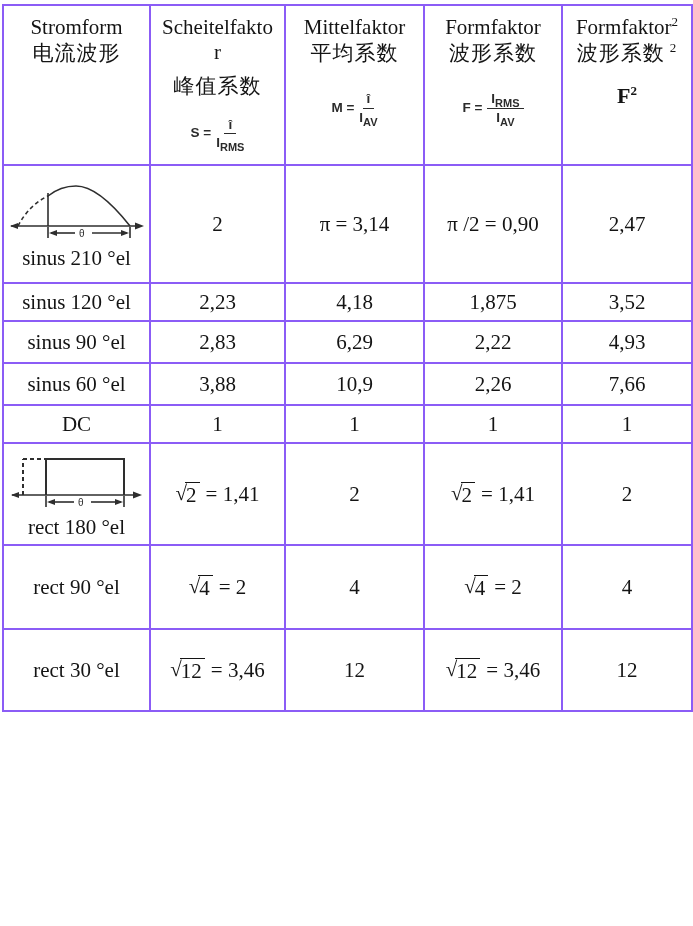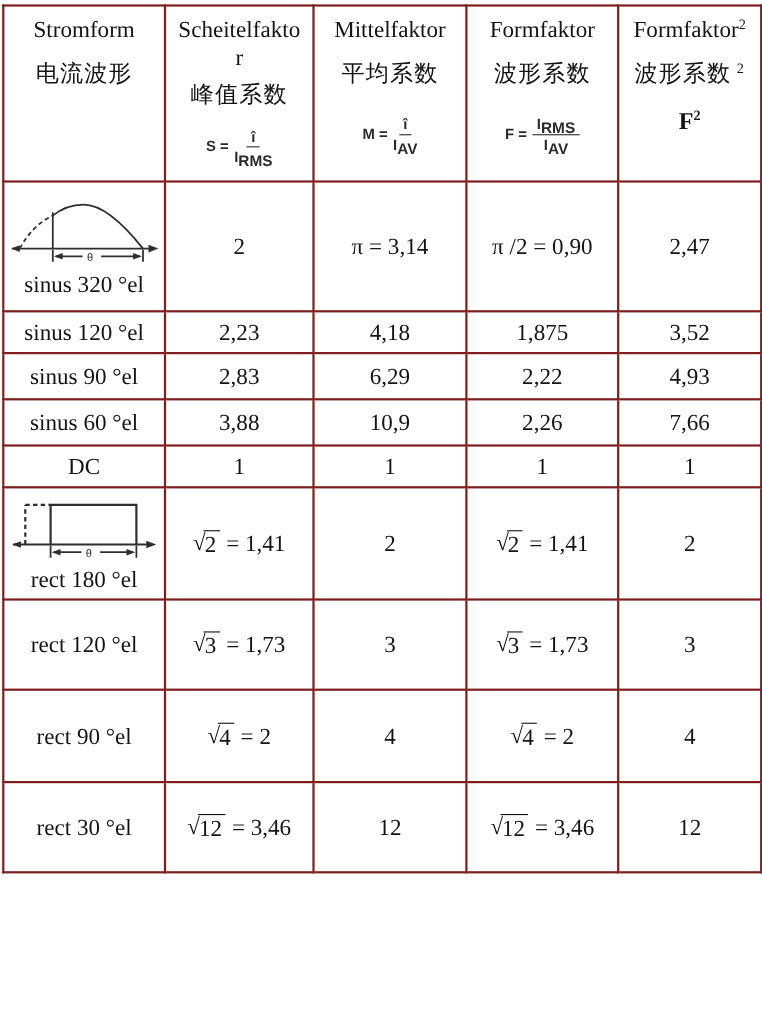--- a/index.html
+++ b/index.html
@@ -17,21 +17,21 @@
     left: 2px;
     top: 4px;
   }
   table.factors {
     border-collapse: collapse;
     table-layout: fixed;
     width: 689px;
     background: #ffffff;
   }
   table.factors td {
-    border: 2px solid #7f1d1d;
+    border: 2px solid #8b5cf6;
     text-align: center;
     vertical-align: middle;
     font-size: 21px;
     padding: 0;
     line-height: 1.25;
     overflow: hidden;
   }
   
   tr.h-head  td { height: 158px; vertical-align: top; }
   tr.h-s180  td { height: 116px; }
@@ -46,21 +46,21 @@
     display: flex;
     flex-direction: column;
     align-items: center;
     padding-top: 9px;
     gap: 0;
   }
   .h-title { font-size: 21px; line-height: 1.15; }
   .h-title sup, .h-sub sup { font-size: 13px; }
   .h-sub {
     font-size: 21px;
-    margin-top: 15px;
+    margin-top: 1px;
     letter-spacing: 1px;
   }
   .h-sub sup { margin-left: 5px; }
   .h-sym { font-size: 22px; margin-top: 16px; font-weight: bold; }
   .h-sym sup { font-size: 13px; }
   .h-title-lines span { display: block; line-height: 1.2; }
 
   
   .formula {
     display: inline-flex;
@@ -77,21 +77,21 @@
     flex-direction: column;
     align-items: center;
     line-height: 1;
   }
   .formula .num {
     border-bottom: 1.4px solid #2b2b2b;
     padding: 0 4px 2px 4px;
   }
   .formula .den { padding-top: 2px; }
   .formula sub {
-    font-size: 14px;
+    font-size: 11px;
     vertical-align: sub;
     line-height: 0;
   }
 
   
   .cellflex {
     display: flex;
     justify-content: center;
     align-items: center;
     height: 100%;
@@ -218,21 +218,21 @@
           <path class="stroke" d="M40,15 C50,7 59,5 68,5 C84,5 103,21 122,45"></path>
           <line class="stroke" x1="40" y1="45" x2="40" y2="12"></line>
           <line class="stroke" x1="40" y1="46" x2="40" y2="57"></line>
           <line class="stroke" x1="122" y1="46" x2="122" y2="57"></line>
           <line class="stroke" x1="43" y1="52" x2="67" y2="52"></line>
           <line class="stroke" x1="84" y1="52" x2="119" y2="52"></line>
           <polygon class="fillpoly" points="41,52 49,49 49,55"></polygon>
           <polygon class="fillpoly" points="121,52 113,49 113,55"></polygon>
           <text x="71" y="56">θ</text>
         </svg>
-        <div class="wave-label">sinus 320 °el</div>
+        <div class="wave-label">sinus 210 °el</div>
       </div>
     </td>
     <td>2</td>
     <td>π = 3,14</td>
     <td>π /2 = 0,90</td>
     <td>2,47</td>
   </tr>
 
   <tr class="h-thin1">
     <td>sinus 120 °el</td>
@@ -303,43 +303,20 @@
               <span class="sqrtwrap">
                 <span class="sqrt-sign">√</span>
                 <span class="radicand">2</span>
               </span>
               <span class="sqrt-rest">= 1,41</span>
             </div>
     </td>
     <td>2</td>
   </tr>
 
-  <tr class="h-rect">
-    <td>rect 120 °el</td>
-    <td>
-      <div class="cellflex">
-              <span class="sqrtwrap">
-                <span class="sqrt-sign">√</span>
-                <span class="radicand">3</span>
-              </span>
-              <span class="sqrt-rest">= 1,73</span>
-            </div>
-    </td>
-    <td>3</td>
-    <td>
-      <div class="cellflex">
-              <span class="sqrtwrap">
-                <span class="sqrt-sign">√</span>
-                <span class="radicand">3</span>
-              </span>
-              <span class="sqrt-rest">= 1,73</span>
-            </div>
-    </td>
-    <td>3</td>
-  </tr>
 
   <tr class="h-rect2">
     <td>rect 90 °el</td>
     <td>
       <div class="cellflex">
               <span class="sqrtwrap">
                 <span class="sqrt-sign">√</span>
                 <span class="radicand">4</span>
               </span>
               <span class="sqrt-rest">= 2</span>

